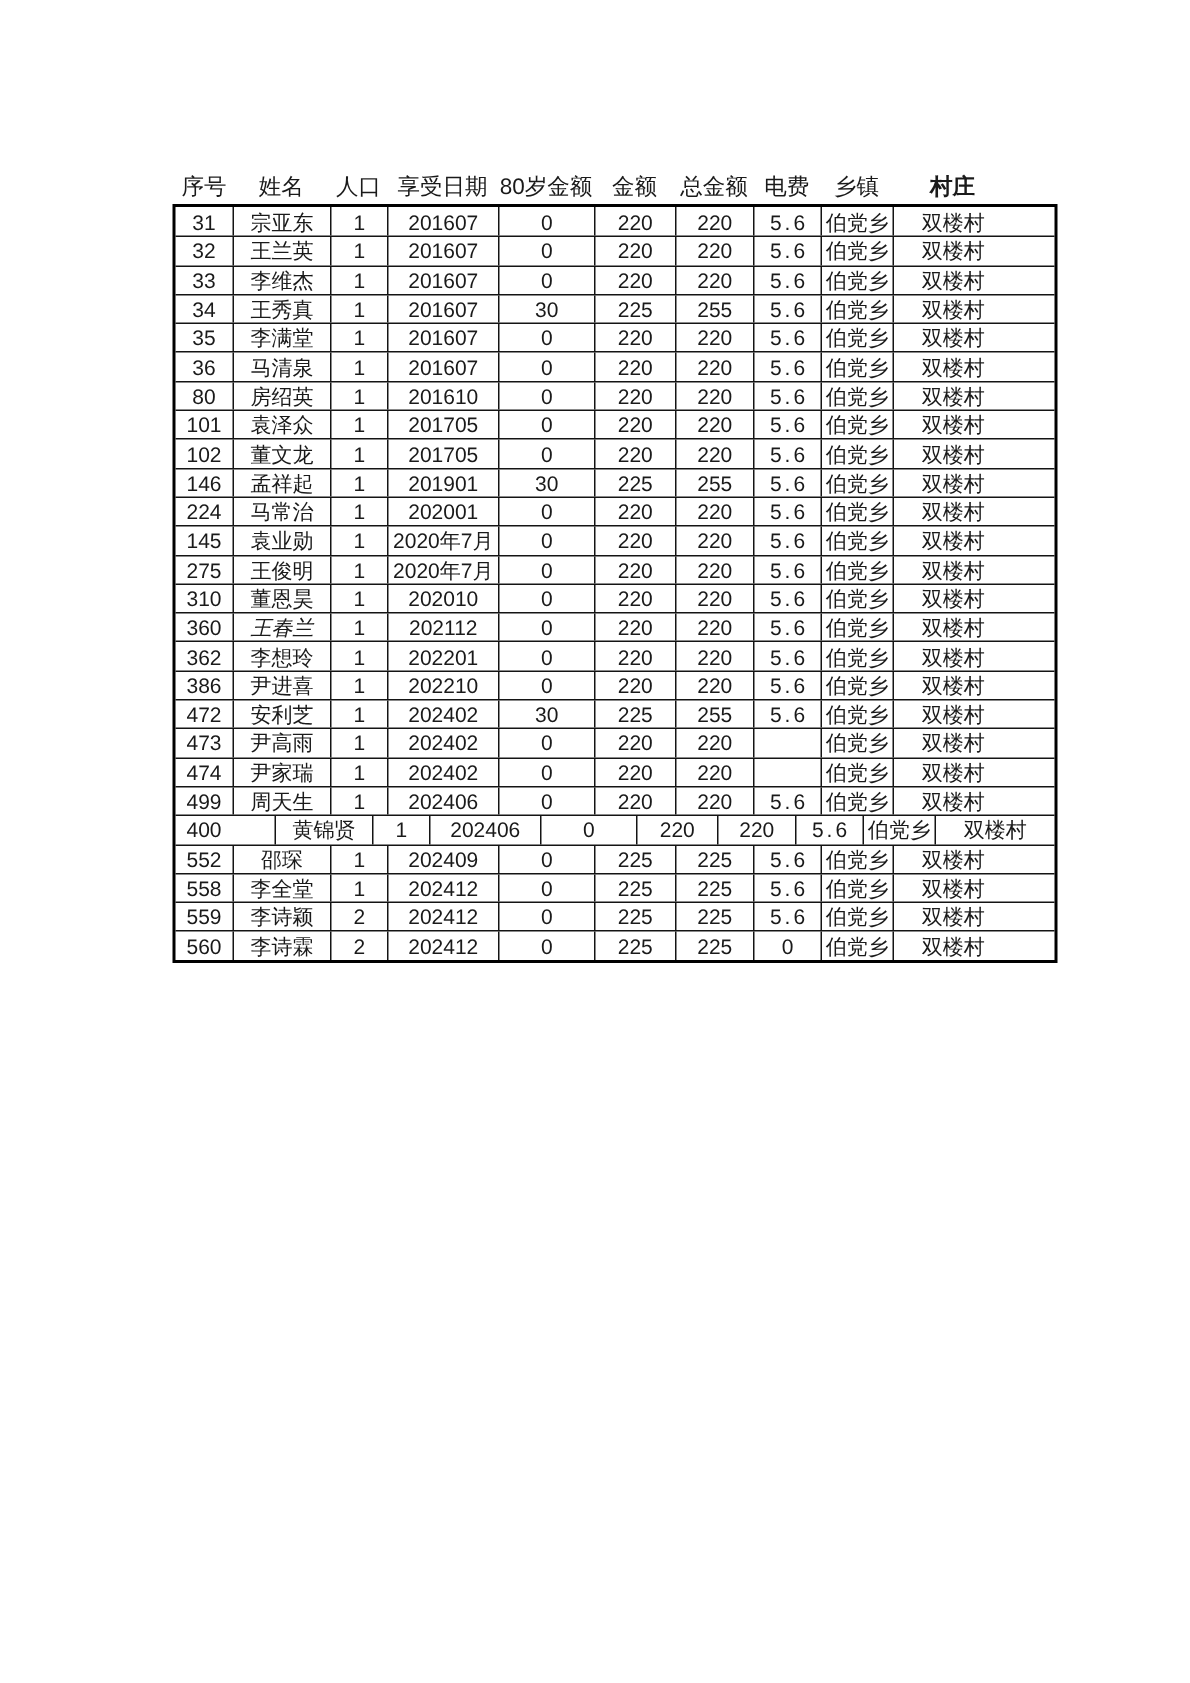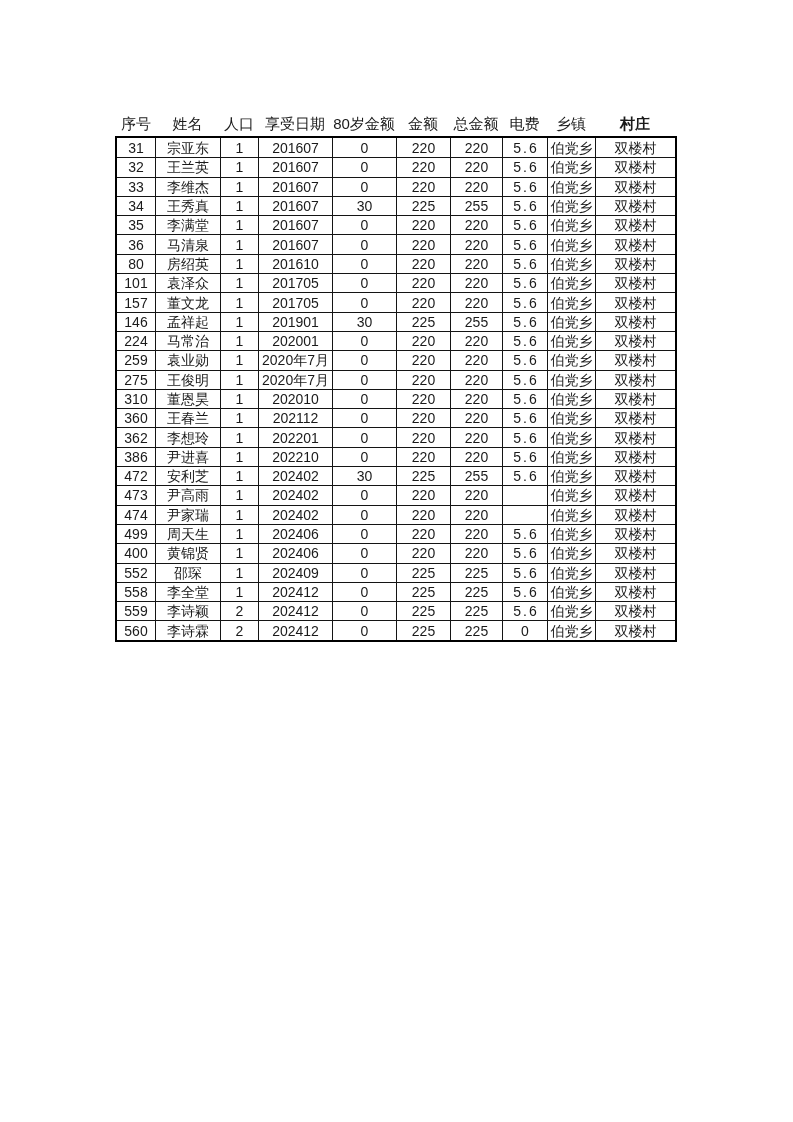--- a/index.html
+++ b/index.html
@@ -181,21 +181,21 @@
           <div class="cell" style="width: 38px;">1</div>
           <div class="cell" style="width: 74px;">201705</div>
           <div class="cell" style="width: 64px;">0</div>
           <div class="cell" style="width: 54px;">220</div>
           <div class="cell" style="width: 52px;">220</div>
           <div class="cell fee" style="width: 45px;">5.6</div>
           <div class="cell" style="width: 48px;">伯党乡</div>
           <div class="cell" style="width: 80px;">双楼村</div>
         </div>
         <div class="row">
-          <div class="cell" style="width: 38px;">157</div>
+          <div class="cell" style="width: 38px;">102</div>
           <div class="cell" style="width: 65px;">董文龙</div>
           <div class="cell" style="width: 38px;">1</div>
           <div class="cell" style="width: 74px;">201705</div>
           <div class="cell" style="width: 64px;">0</div>
           <div class="cell" style="width: 54px;">220</div>
           <div class="cell" style="width: 52px;">220</div>
           <div class="cell fee" style="width: 45px;">5.6</div>
           <div class="cell" style="width: 48px;">伯党乡</div>
           <div class="cell" style="width: 80px;">双楼村</div>
         </div>
@@ -217,21 +217,21 @@
           <div class="cell" style="width: 38px;">1</div>
           <div class="cell" style="width: 74px;">202001</div>
           <div class="cell" style="width: 64px;">0</div>
           <div class="cell" style="width: 54px;">220</div>
           <div class="cell" style="width: 52px;">220</div>
           <div class="cell fee" style="width: 45px;">5.6</div>
           <div class="cell" style="width: 48px;">伯党乡</div>
           <div class="cell" style="width: 80px;">双楼村</div>
         </div>
         <div class="row">
-          <div class="cell" style="width: 38px;">259</div>
+          <div class="cell" style="width: 38px;">145</div>
           <div class="cell" style="width: 65px;">袁业勋</div>
           <div class="cell" style="width: 38px;">1</div>
           <div class="cell" style="width: 74px;">2020年7月</div>
           <div class="cell" style="width: 64px;">0</div>
           <div class="cell" style="width: 54px;">220</div>
           <div class="cell" style="width: 52px;">220</div>
           <div class="cell fee" style="width: 45px;">5.6</div>
           <div class="cell" style="width: 48px;">伯党乡</div>
           <div class="cell" style="width: 80px;">双楼村</div>
         </div>
@@ -254,21 +254,21 @@
           <div class="cell" style="width: 74px;">202010</div>
           <div class="cell" style="width: 64px;">0</div>
           <div class="cell" style="width: 54px;">220</div>
           <div class="cell" style="width: 52px;">220</div>
           <div class="cell fee" style="width: 45px;">5.6</div>
           <div class="cell" style="width: 48px;">伯党乡</div>
           <div class="cell" style="width: 80px;">双楼村</div>
         </div>
         <div class="row">
           <div class="cell" style="width: 38px;">360</div>
-          <div class="cell" style="width: 65px;">王春兰</div>
+          <div class="cell" style="width: 65px; font-style: italic;">王春兰</div>
           <div class="cell" style="width: 38px;">1</div>
           <div class="cell" style="width: 74px;">202112</div>
           <div class="cell" style="width: 64px;">0</div>
           <div class="cell" style="width: 54px;">220</div>
           <div class="cell" style="width: 52px;">220</div>
           <div class="cell fee" style="width: 45px;">5.6</div>
           <div class="cell" style="width: 48px;">伯党乡</div>
           <div class="cell" style="width: 80px;">双楼村</div>
         </div>
         <div class="row">
@@ -338,21 +338,21 @@
           <div class="cell" style="width: 74px;">202406</div>
           <div class="cell" style="width: 64px;">0</div>
           <div class="cell" style="width: 54px;">220</div>
           <div class="cell" style="width: 52px;">220</div>
           <div class="cell fee" style="width: 45px;">5.6</div>
           <div class="cell" style="width: 48px;">伯党乡</div>
           <div class="cell" style="width: 80px;">双楼村</div>
         </div>
         <div class="row">
           <div class="cell" style="width: 38px;">400</div>
-          <div class="cell" style="width: 65px;">黄锦贤</div>
+          <div class="cell" style="width: 65px; margin-left: 28px;">黄锦贤</div>
           <div class="cell" style="width: 38px;">1</div>
           <div class="cell" style="width: 74px;">202406</div>
           <div class="cell" style="width: 64px;">0</div>
           <div class="cell" style="width: 54px;">220</div>
           <div class="cell" style="width: 52px;">220</div>
           <div class="cell fee" style="width: 45px;">5.6</div>
           <div class="cell" style="width: 48px;">伯党乡</div>
           <div class="cell" style="width: 80px;">双楼村</div>
         </div>
         <div class="row">

